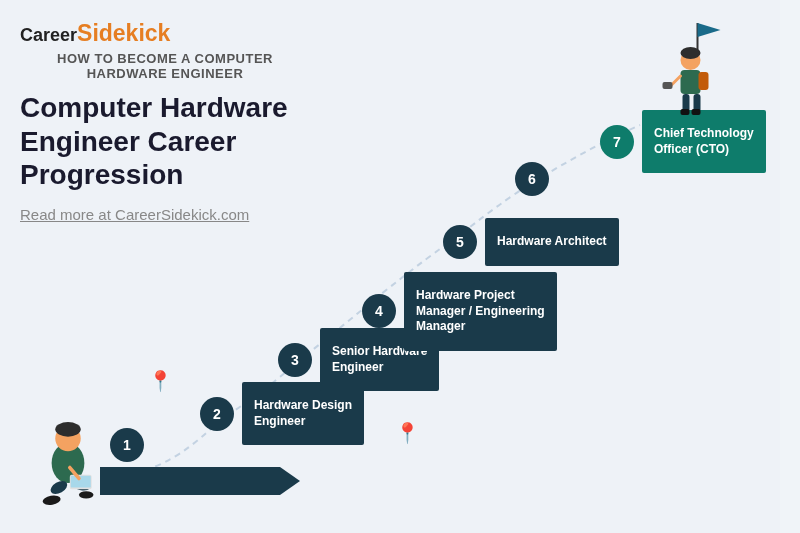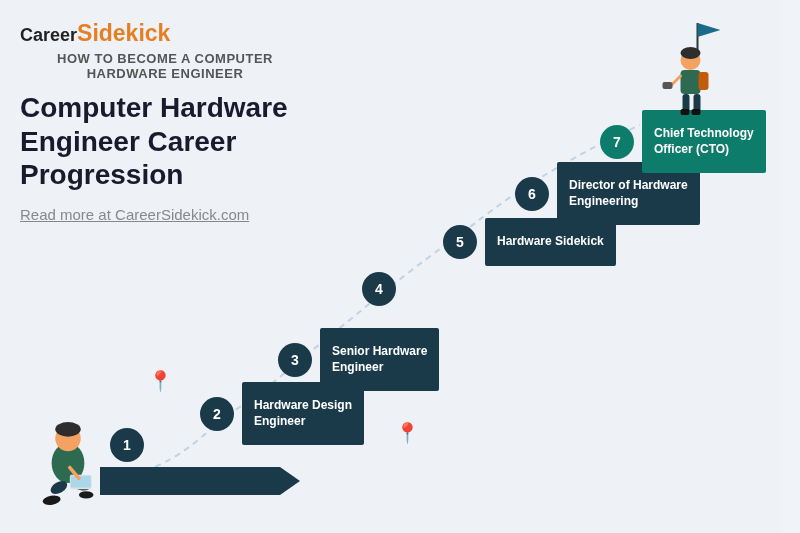--- a/index.html
+++ b/index.html
@@ -207,30 +207,30 @@
     <div class="step-label">Hardware Design<br>Engineer</div>
   </div>
 
   <div class="step step-3">
     <div class="step-circle">3</div>
     <div class="step-label">Senior Hardware<br>Engineer</div>
   </div>
 
   <div class="step step-4">
     <div class="step-circle">4</div>
+    <div class="step-label">Hardware Project<br>Manager / Engineering<br>Manager</div>
   </div>
 
   <div class="step step-5">
     <div class="step-circle">5</div>
-    <div class="step-label">Hardware Sidekick</div>
+    <div class="step-label">Hardware Architect</div>
   </div>
 
   <div class="step step-6">
     <div class="step-circle">6</div>
-    <div class="step-label">Director of Hardware<br>Engineering</div>
   </div>
 
   <div class="step step-7">
     <div class="step-circle" style="background:#0e7c6b;">7</div>
     <div class="step-label" style="background:#0e7c6b;">Chief Technology<br>Officer (CTO)</div>
   </div>
 
   <svg class="person-sitting" viewBox="0 0 80 110" xmlns="http://www.w3.org/2000/svg">
 
     <ellipse cx="40" cy="55" rx="18" ry="22" fill="#2d6a4f"></ellipse>

